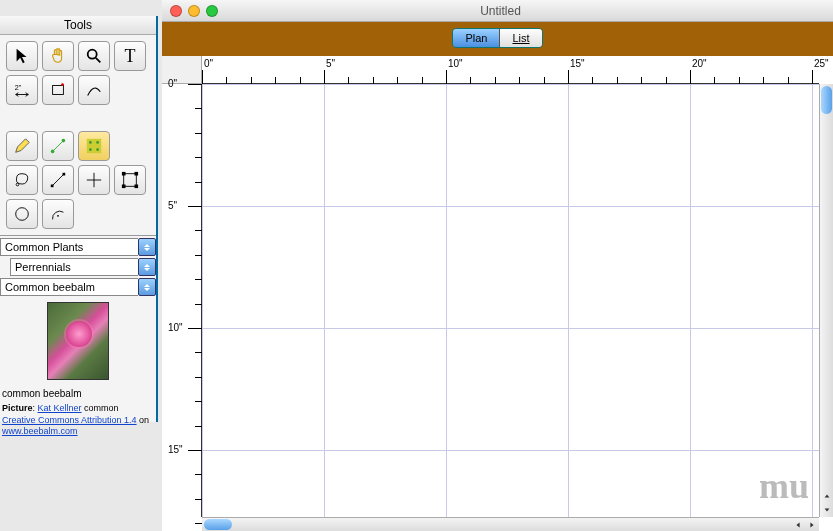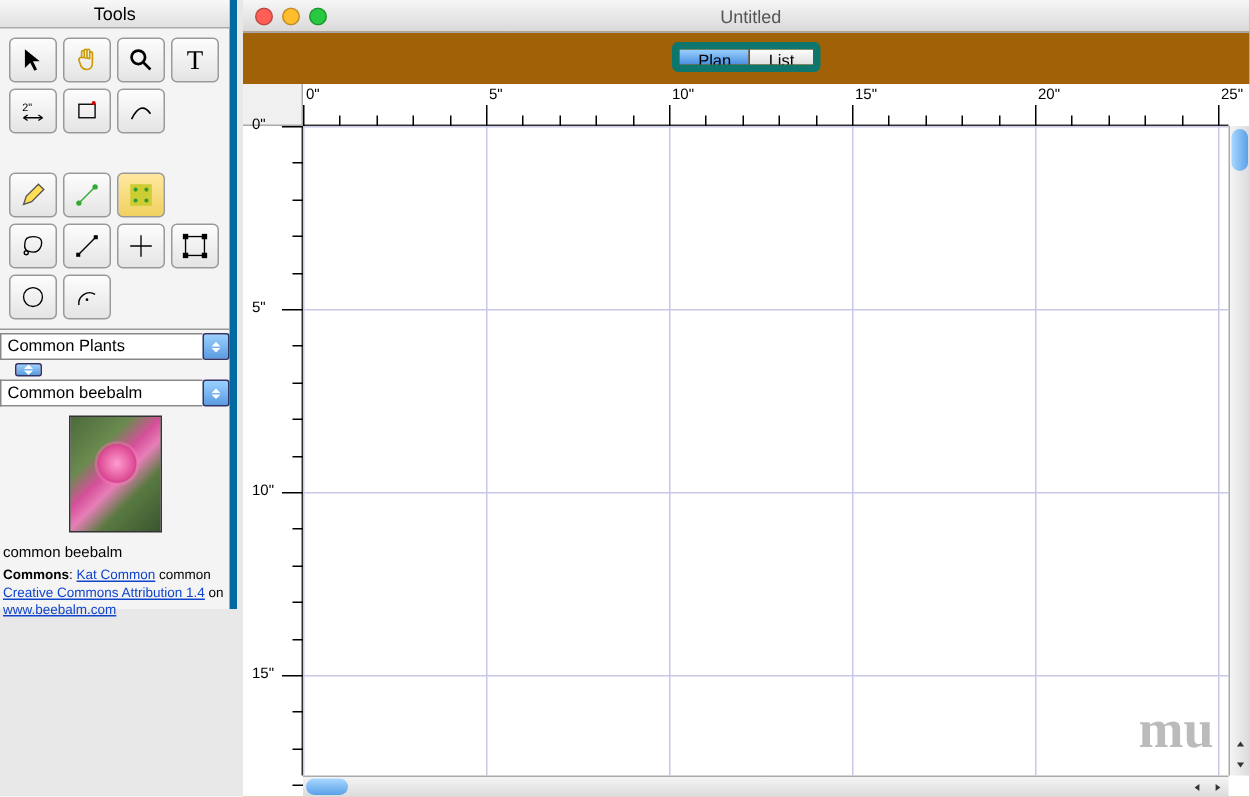--- a/index.html
+++ b/index.html
@@ -1,19 +1,19 @@
 <!DOCTYPE html>
 <html><head>
 <meta charset="utf-8">
 <style>
 * { box-sizing: border-box; margin: 0; padding: 0; font-family: "Lucida Grande", "Helvetica Neue", Arial, sans-serif; }
 body { width: 833px; height: 531px; background: #e8e8e8; overflow: hidden; position: relative; }
 
 
-.left-panel { position: absolute; left: 0; top: 0; width: 158px; height: 406px; background: #f4f4f4; border-right: 5px solid #0369a1; }
+.left-panel { position: absolute; left: 0; top: 16px; width: 158px; height: 406px; background: #f4f4f4; border-right: 2px solid #0369a1; }
 .panel-title { font-size: 12px; text-align: center; padding: 2px 0; background: linear-gradient(#f8f8f8,#e0e0e0); border-bottom: 1px solid #aaa; }
 
 .tool-grid { display: flex; flex-wrap: wrap; gap: 4px; padding: 6px; }
 .tool-btn { width: 32px; height: 30px; background: linear-gradient(#fdfdfd,#e4e4e4); border: 1px solid #999; border-radius: 4px; display: flex; align-items: center; justify-content: center; font-size: 16px; cursor: pointer; }
 .tool-btn.selected { background: linear-gradient(#ffe9a0,#f0d060); }
 .tool-btn svg { width: 18px; height: 18px; }
 
 .divider { height: 14px; }
 
 .materials-section { border-top: 1px solid #999; }
@@ -35,21 +35,21 @@
 .main-area { position: absolute; left: 162px; top: 0; right: 0; height: 531px; background: #a16207; }
 .titlebar { height: 22px; background: linear-gradient(#f6f6f6,#d9d9d9); border-bottom: 1px solid #aaa; display: flex; align-items: center; }
 .traffic { display: flex; gap: 6px; padding-left: 8px; }
 .tl { width: 12px; height: 12px; border-radius: 50%; border: 1px solid rgba(0,0,0,0.25); }
 .tl.red { background: #ff5f57; }
 .tl.yellow { background: #ffbd2e; }
 .tl.green { background: #28c840; }
 .win-title { flex: 1; text-align: center; font-size: 12px; color: #555; margin-left: -50px; }
 
 .mode-area { height: 30px; display: flex; align-items: flex-end; justify-content: center; padding-bottom: 4px; }
-.segment { display: flex; border: 5px solid #0f766e; border-radius: 4px; overflow: hidden; height: 20px; }
+.segment { display: flex; border: 1px solid #0f766e; border-radius: 4px; overflow: hidden; height: 20px; }
 .seg-btn { font-size: 11px; padding: 2px 12px; background: linear-gradient(#fdfdfd,#e0e0e0); border: 0; cursor: pointer; }
 .seg-btn.active { background: linear-gradient(#9bd1ff,#4a8fe0); color: #000; }
 .seg-btn + .seg-btn { border-left: 1px solid #555; text-decoration: underline; }
 
 .canvas-wrap { position: absolute; left: 0; top: 56px; right: 0; bottom: 0; background: #fff; }
 .corner { position: absolute; left: 0; top: 0; width: 40px; height: 28px; background: #f0f0f0; border-right: 1px solid #aaa; border-bottom: 1px solid #aaa; }
 .ruler-h { position: absolute; left: 40px; right: 14px; top: 0; height: 28px; background: #fff; border-bottom: 1px solid #333; }
 .ruler-v { position: absolute; left: 0; top: 28px; bottom: 14px; width: 40px; background: #fff; border-right: 1px solid #333; }
 .ruler-h .major { position: absolute; top: 0; height: 28px; }
 .ruler-h .major .lbl { font-size: 10px; position: absolute; top: 2px; left: 2px; }
@@ -185,31 +185,32 @@
         </svg>
       </div>
   </div>
 
   <div class="materials-section">
     <div class="combo">
       <div class="combo-field">Common Plants</div>
       <div class="combo-btn"></div>
     </div>
     <div class="combo indent">
+      <div class="combo-field">Perrennials</div>
       <div class="combo-btn"></div>
     </div>
     <div class="combo">
       <div class="combo-field">Common beebalm</div>
       <div class="combo-btn"></div>
     </div>
 
     <div class="plant-image"></div>
     <div class="caption">common beebalm</div>
     <div class="credit">
-      <b>Commons</b>: <a>Kat Common</a><span> common </span><a>Creative Commons Attribution 1.4</a><span> on </span><a>www.beebalm.com</a>
+      <b>Picture</b>: <a>Kat Kellner</a><span> common </span><a>Creative Commons Attribution 1.4</a><span> on </span><a>www.beebalm.com</a>
     </div>
   </div>
 </div>
 
 <div class="main-area">
   <div class="titlebar">
     <div class="traffic">
       <div class="tl red"></div>
       <div class="tl yellow"></div>
       <div class="tl green"></div>

